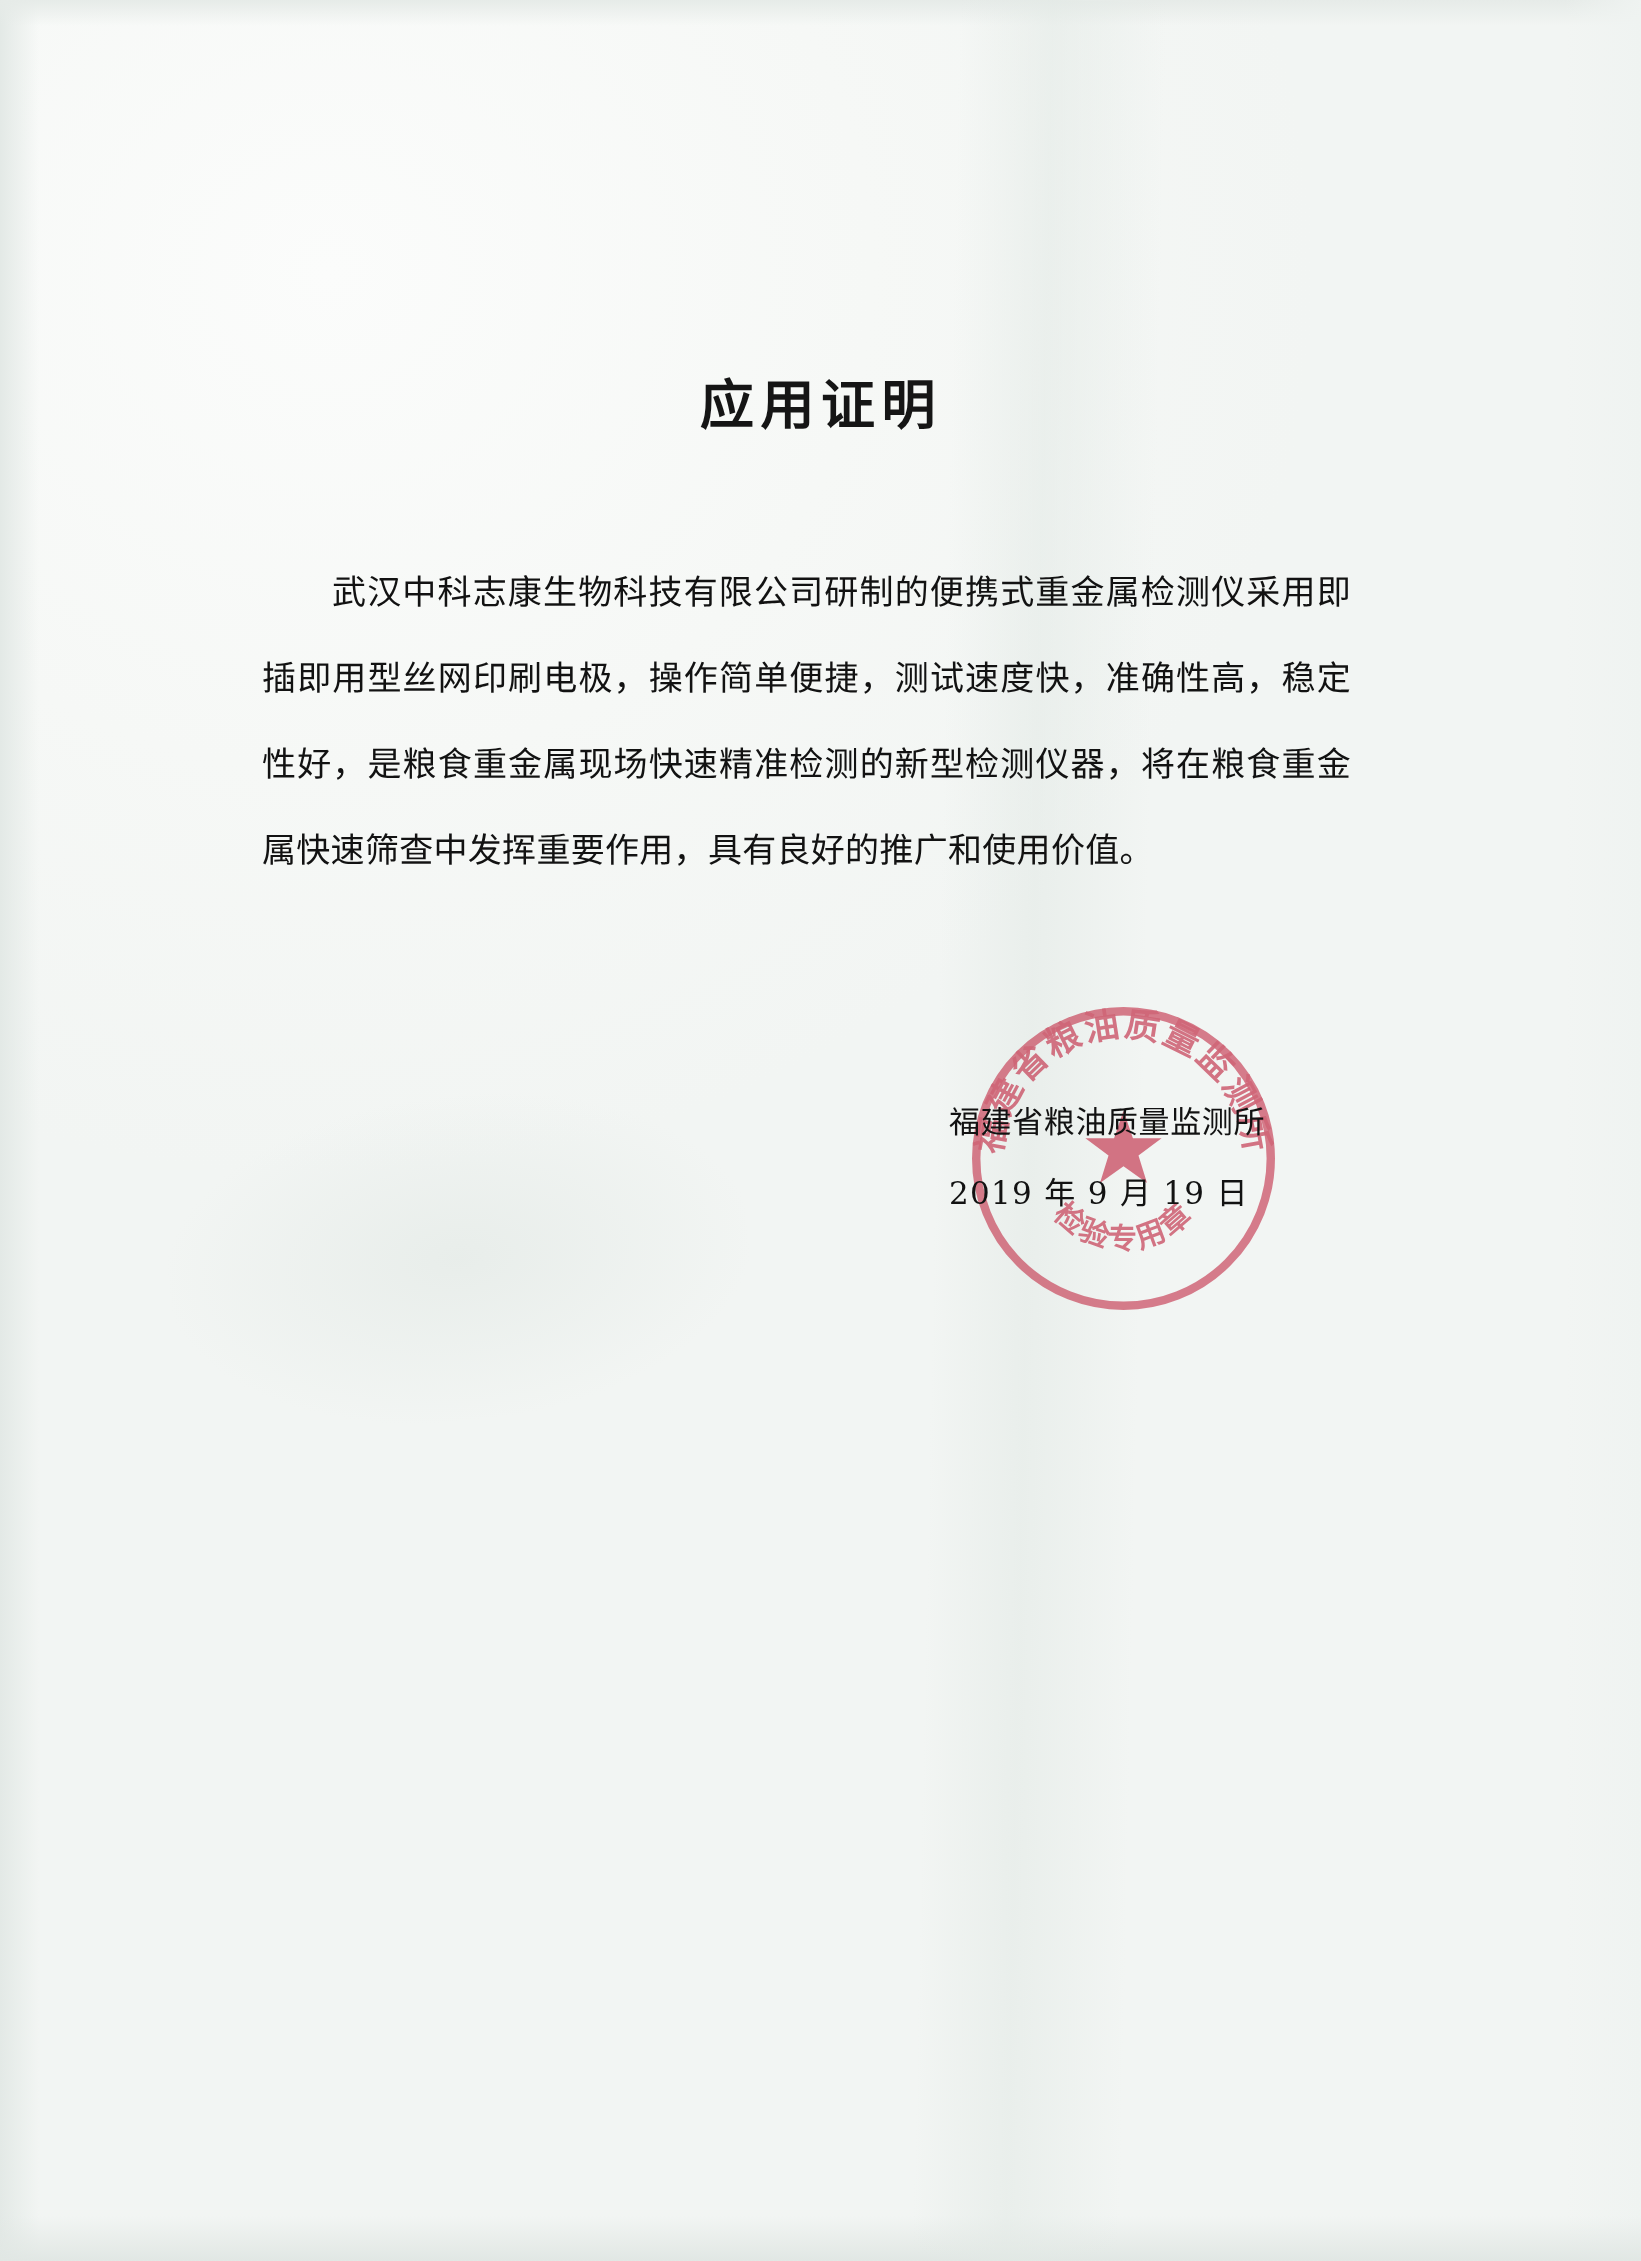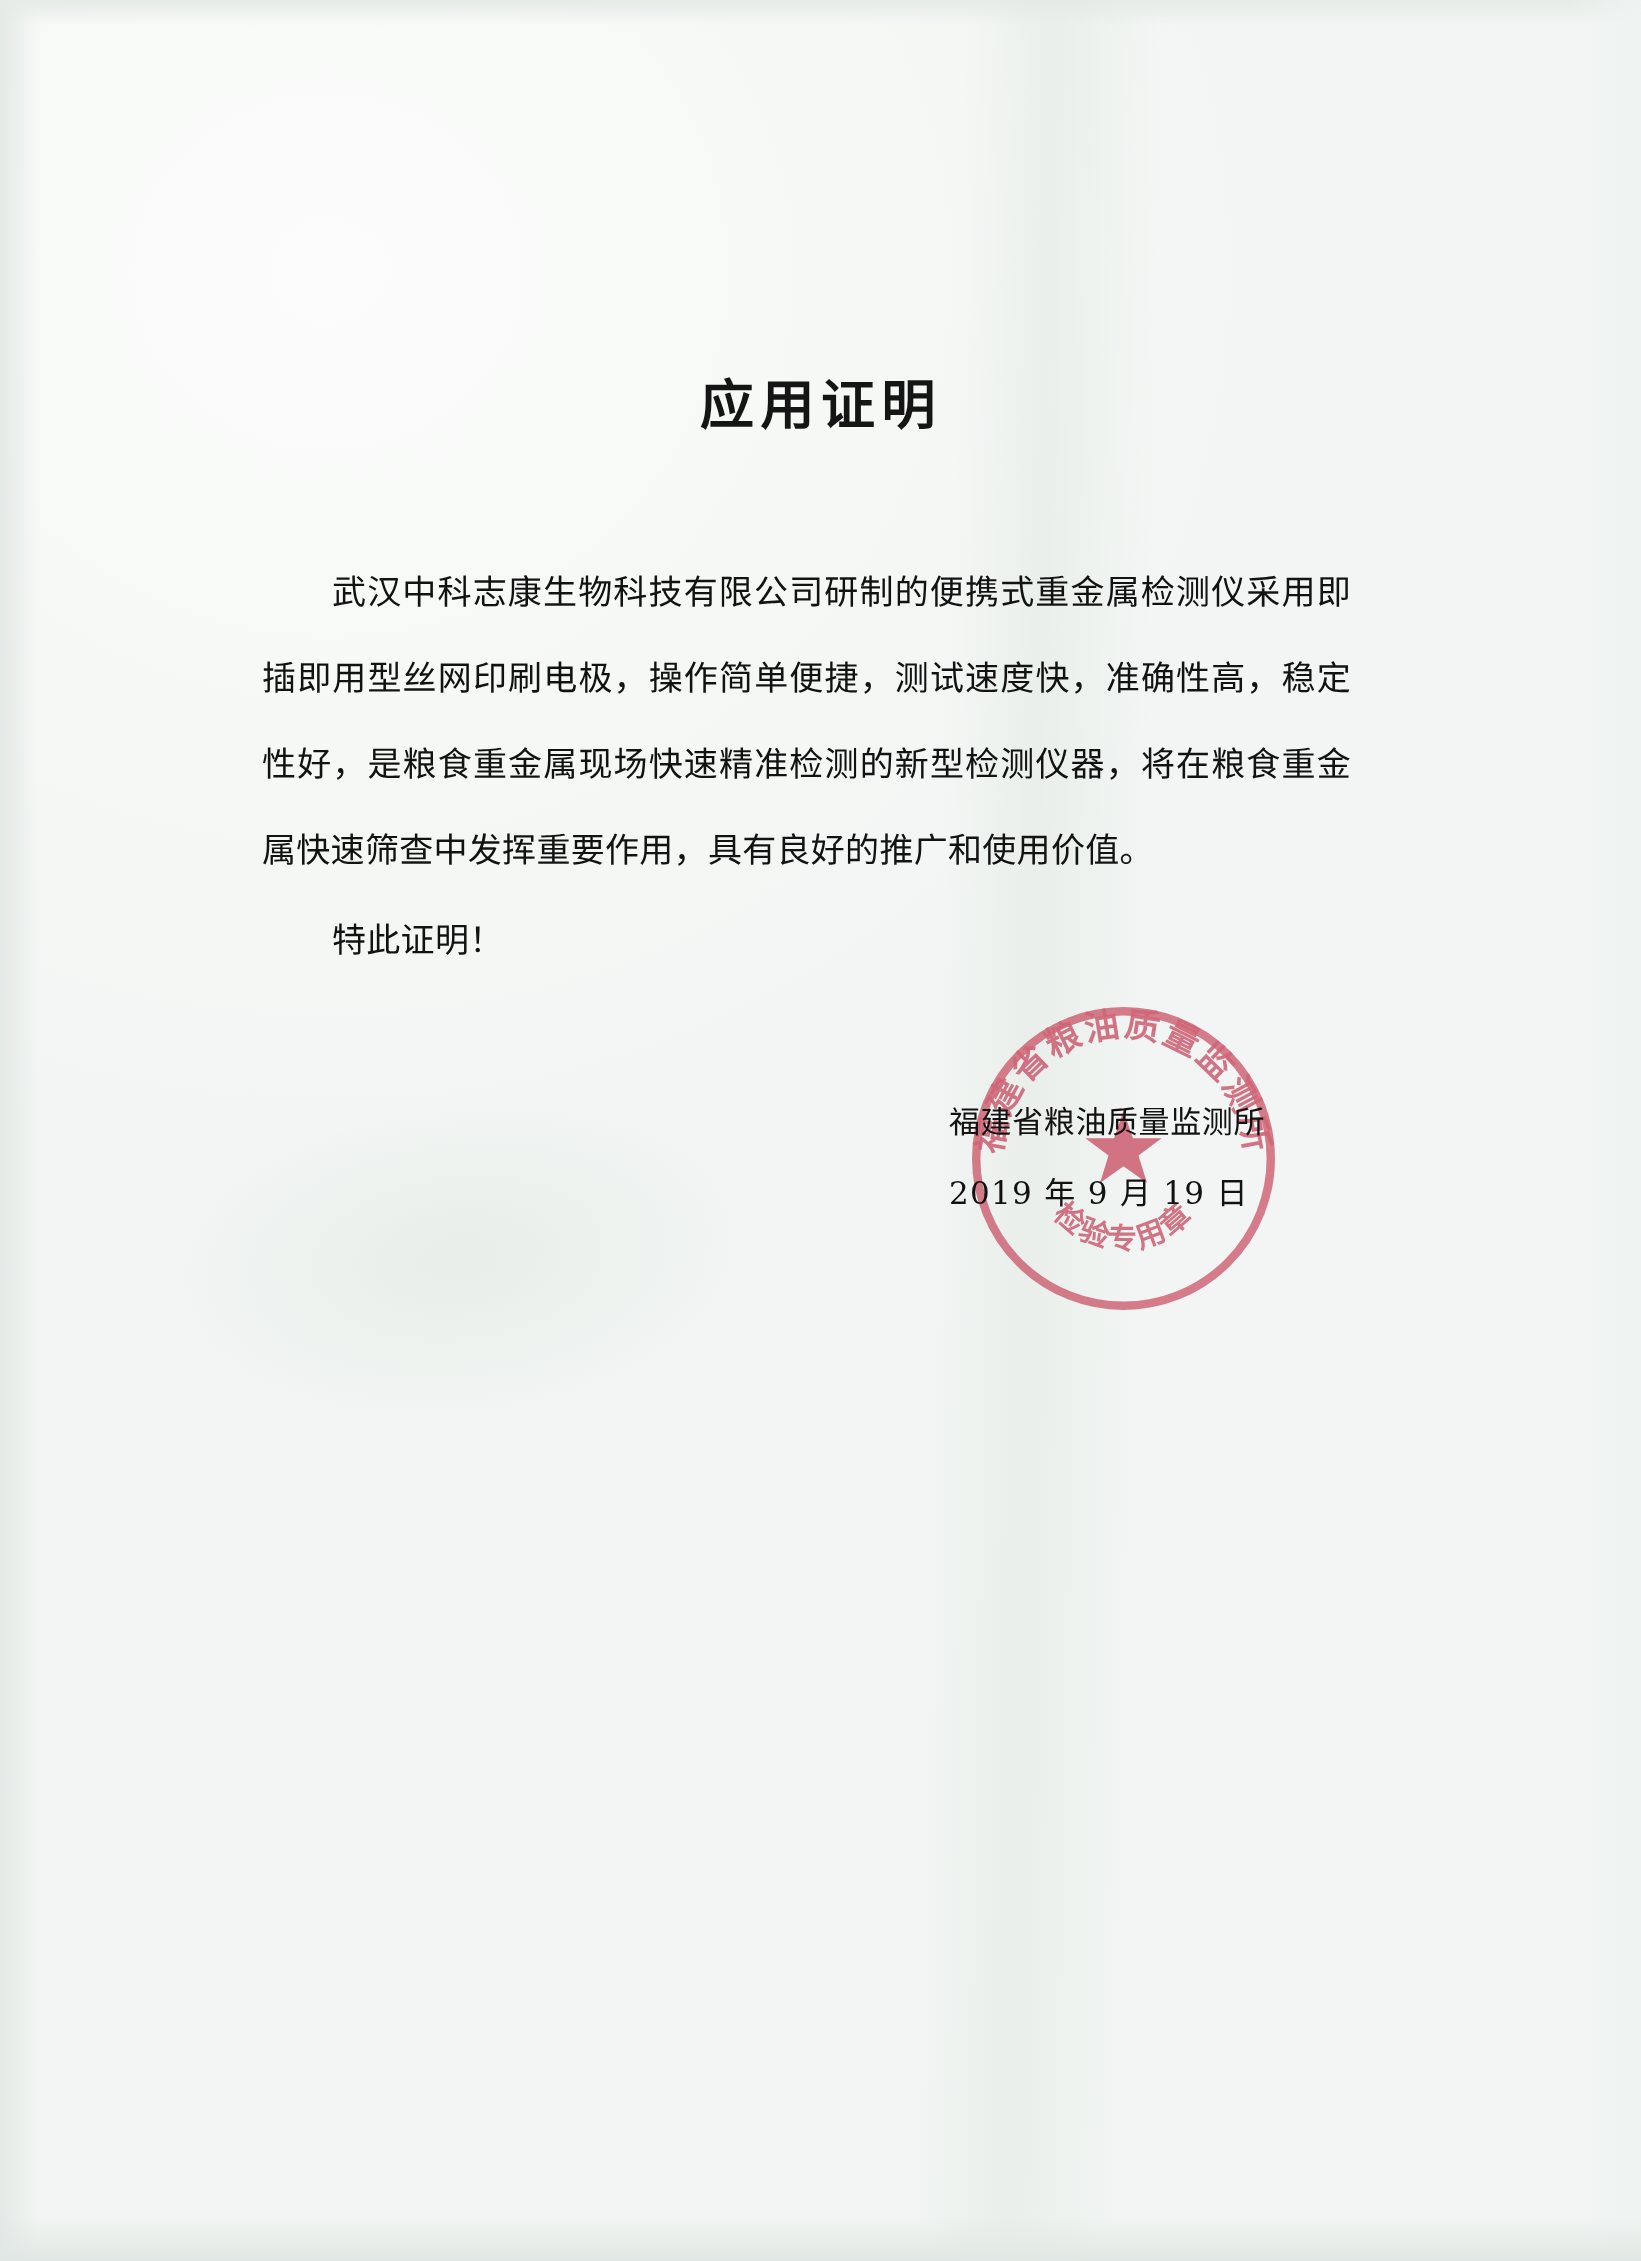--- a/index.html
+++ b/index.html
@@ -160,21 +160,20 @@
   <div class="paper-shade-bottom"></div>
   <div class="crease-a"></div>
   <div class="crease-b"></div>
 
   <div class="content">
 
     <div class="doc-title">应用证明</div>
 
     <div class="body-block">
       <p class="body-para-1">武汉中科志康生物科技有限公司研制的便携式重金属检测仪采用即插即用型丝网印刷电极，操作简单便捷，测试速度快，准确性高，稳定性好，是粮食重金属现场快速精准检测的新型检测仪器，将在粮食重金属快速筛查中发挥重要作用，具有良好的推广和使用价值。</p>
-      <p class="body-para-2">特此证明！</p>
     </div>
 
     <div class="stamp">
       <svg viewBox="0 0 500 500" xmlns="http://www.w3.org/2000/svg">
         <defs>
           <path id="arcTop" d="M 62 250 A 188 188 0 0 1 438 250" fill="none"></path>
           <path id="arcBottom" d="M 110 250 A 140 140 0 0 0 390 250" fill="none"></path>
         </defs>
         <circle cx="250" cy="250" r="228" fill="none" stroke="#c8465c" stroke-width="13" opacity="0.85"></circle>
         <text class="stamp-text" opacity="0.9">

